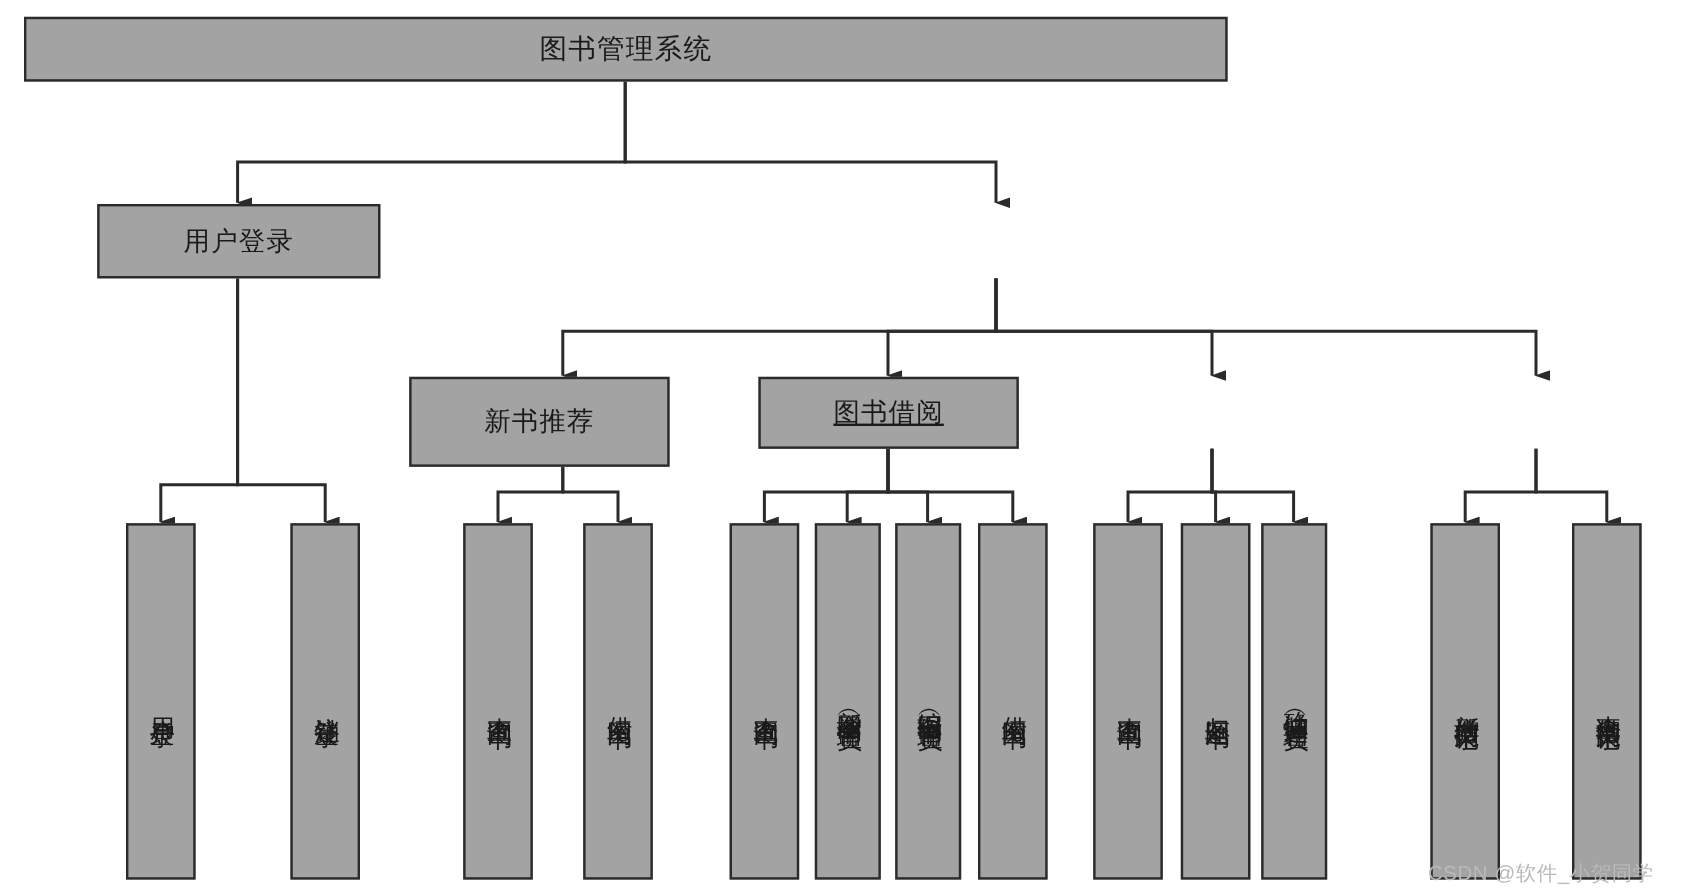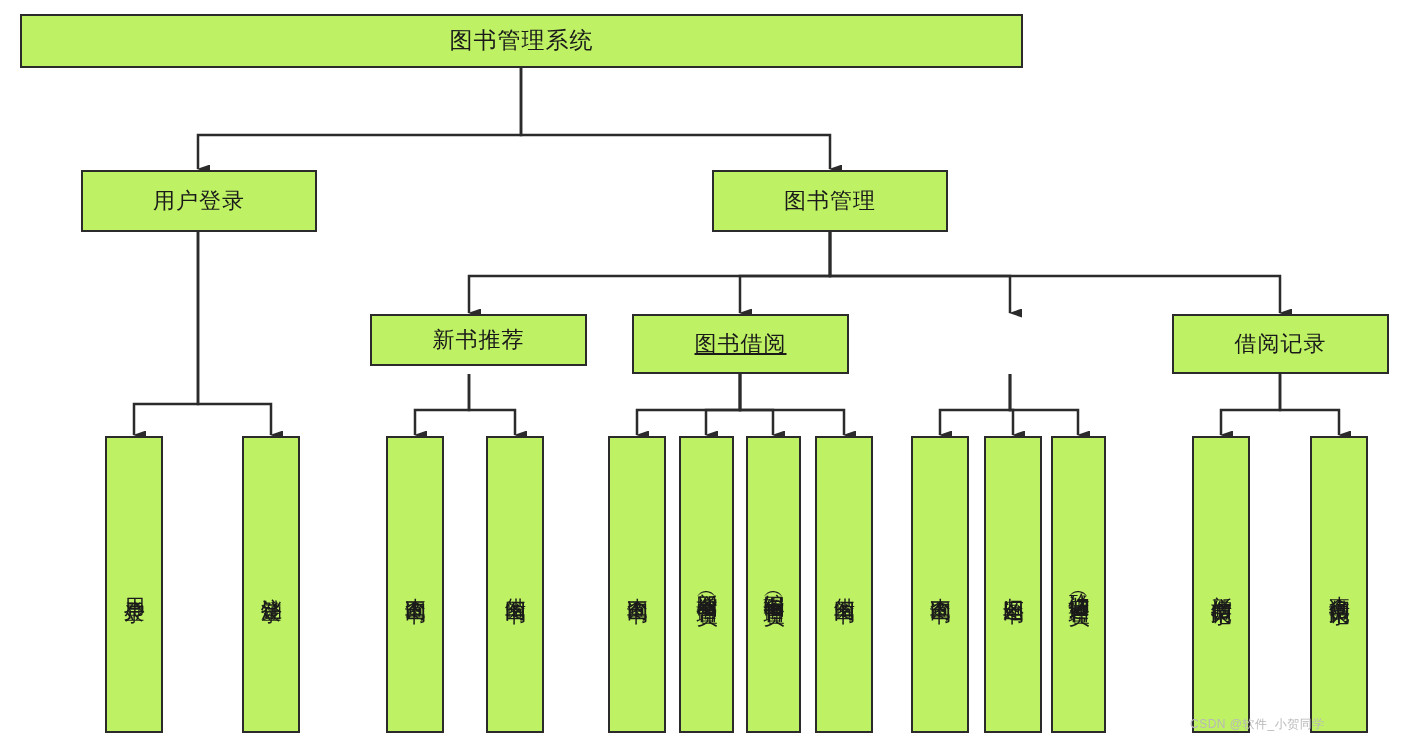--- a/index.html
+++ b/index.html
@@ -22,21 +22,21 @@
     position: absolute;
     left: 0;
     top: 0;
     width: 1405px;
     height: 747px;
     pointer-events: none;
   }
   .node {
     position: absolute;
     box-sizing: border-box;
-    background: #bef264;
+    background: #a3a3a3;
     border: 2px solid #2b2b2b;
     display: flex;
     align-items: center;
     justify-content: center;
     color: #1a1a1a;
   }
   .node.horizontal {
     font-size: 22px;
     letter-spacing: 1px;
     line-height: 1.2;
@@ -56,21 +56,21 @@
     writing-mode: vertical-rl;
     text-orientation: upright;
     white-space: nowrap;
     display: block;
   }
   .node.root {
     font-size: 23px;
   }
   .watermark {
     position: absolute;
-    font-size: 12px;
+    font-size: 17px;
     color: #b9b9b9;
     white-space: nowrap;
     letter-spacing: 0.5px;
     user-select: none;
   }
 </style>
 </head>
 <body>
 
 <div id="diagram-canvas">
@@ -104,32 +104,26 @@
       </g>
   </svg>
 
   <div class="node horizontal root" style="left: 20px; top: 14px; width: 1003px; height: 54px;">
     <span class="node-label">图书管理系统</span>
   </div>
 
   <div class="node horizontal" style="left: 81px; top: 170px; width: 236px; height: 62px;">
     <span class="node-label">用户登录</span>
   </div>
-  <div class="node horizontal" style="left: 712px; top: 170px; width: 236px; height: 62px;">
-    <span class="node-label">图书管理</span>
-  </div>
 
-  <div class="node horizontal" style="left: 370px; top: 314px; width: 217px; height: 52px;">
+  <div class="node horizontal" style="left: 341px; top: 314px; width: 217px; height: 75px;">
     <span class="node-label">新书推荐</span>
   </div>
   <div class="node horizontal" style="left: 632px; top: 314px; width: 217px; height: 60px; text-decoration: underline;">
     <span class="node-label">图书借阅</span>
-  </div>
-  <div class="node horizontal" style="left: 1172px; top: 314px; width: 217px; height: 60px;">
-    <span class="node-label">借阅记录</span>
   </div>
 
   <div class="node vertical" style="left: 105px; top: 436px; width: 58px; height: 297px;">
     <span class="node-label">用户登录</span>
   </div>
   <div class="node vertical" style="left: 242px; top: 436px; width: 58px; height: 297px;">
     <span class="node-label">注销登录</span>
   </div>
   <div class="node vertical" style="left: 386px; top: 436px; width: 58px; height: 297px;">
     <span class="node-label">查询图书</span>

